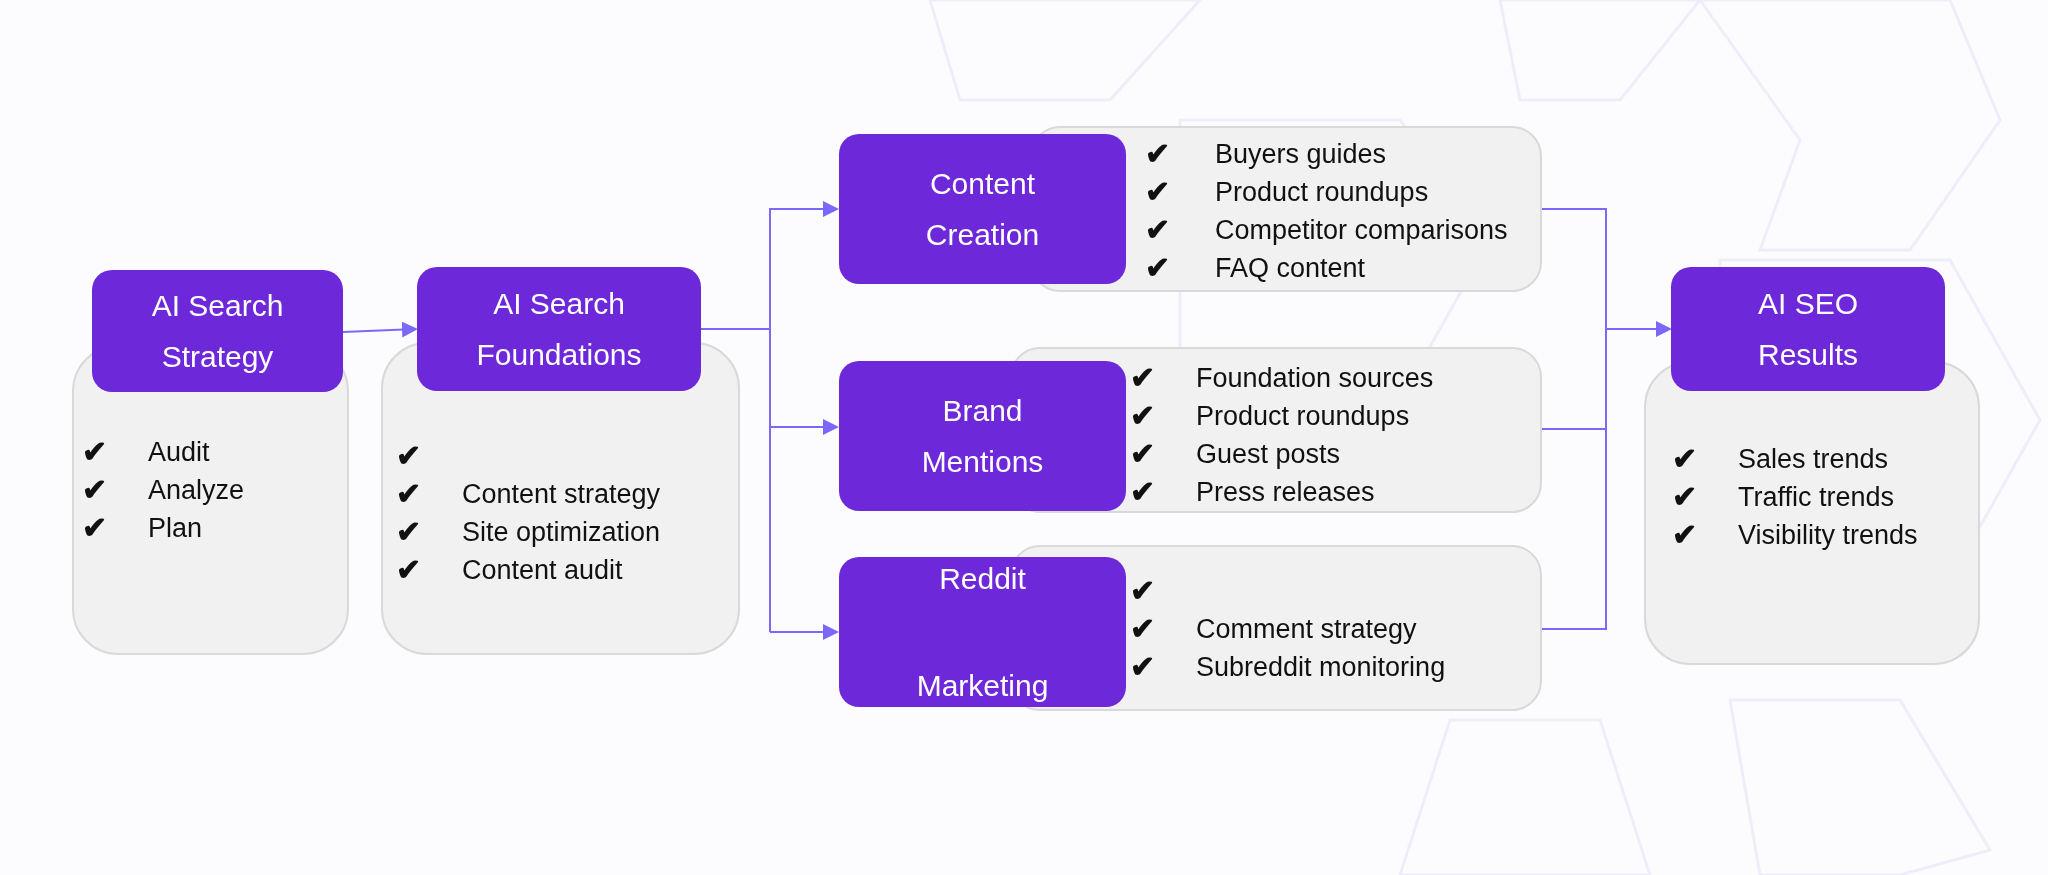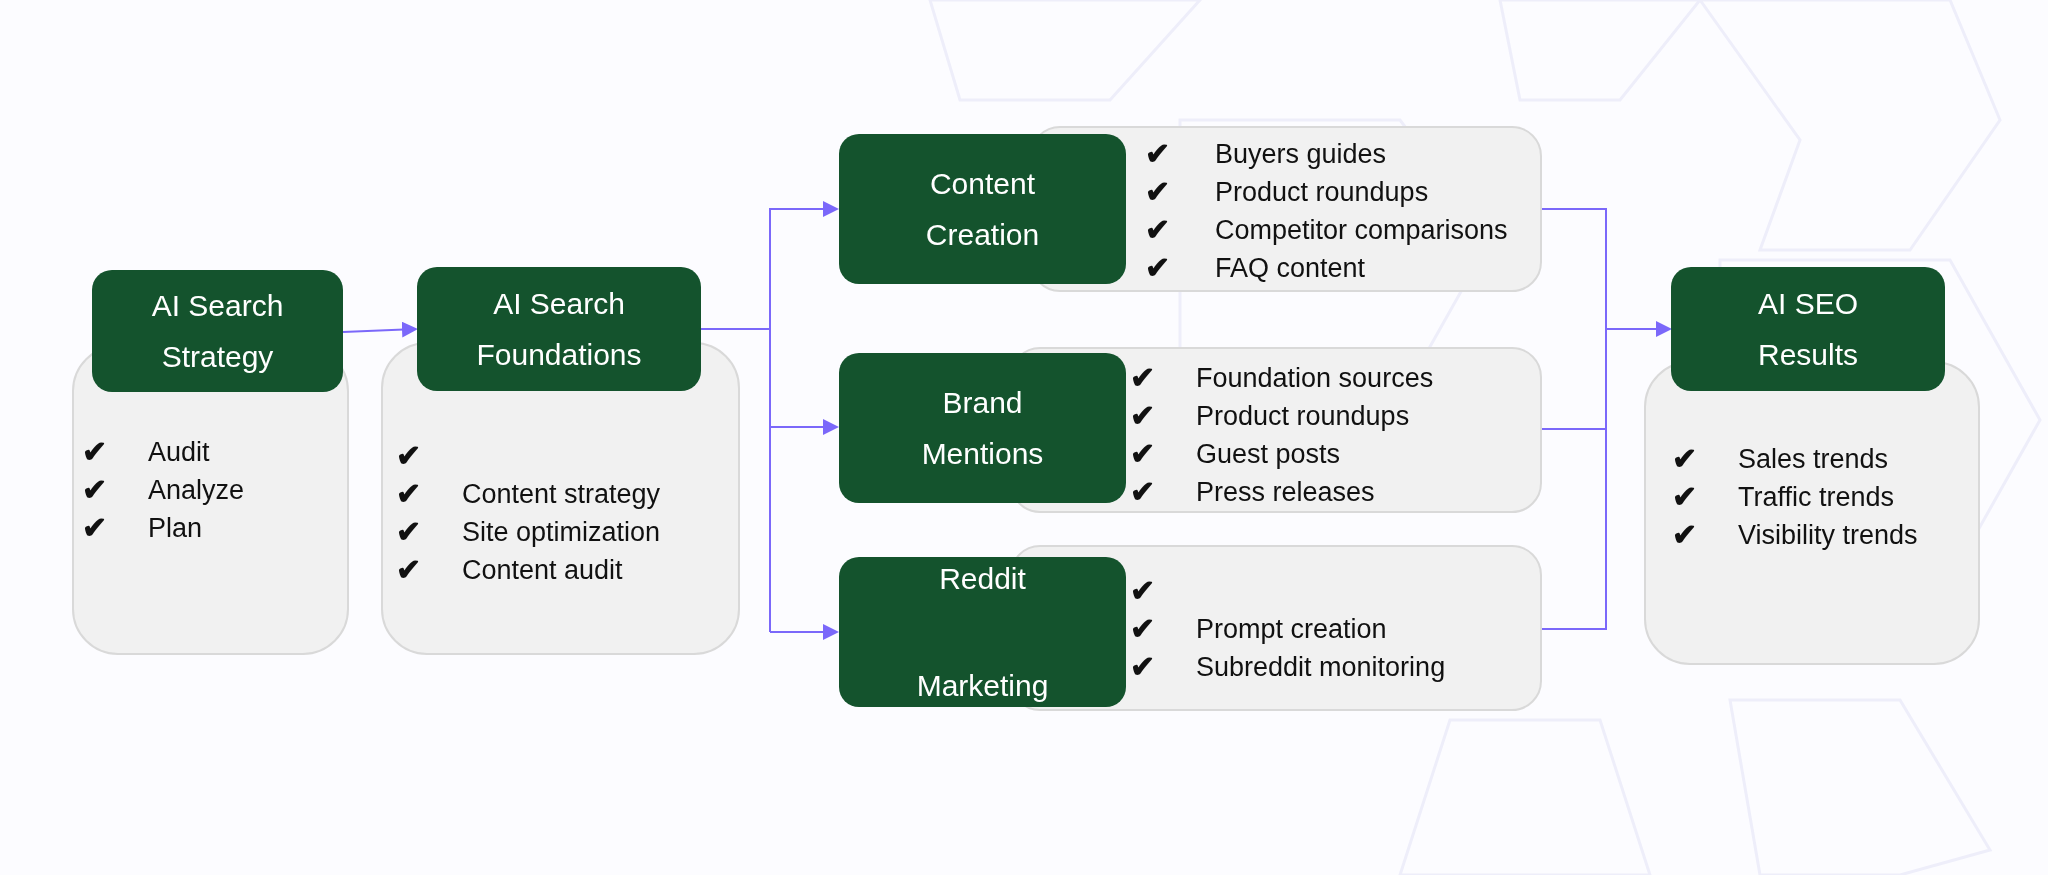--- a/index.html
+++ b/index.html
@@ -1,20 +1,20 @@
 <!DOCTYPE html>
 <html><head>
 <meta charset="utf-8">
 <style>
   html,body{margin:0;padding:0;}
   body{width:2048px;height:875px;background:#fcfcff;position:relative;overflow:hidden;
        font-family:"Liberation Sans",sans-serif;}
   svg.bg{position:absolute;left:0;top:0;}
   .gray{position:absolute;background:#f1f1f1;border:2px solid #d9d9d9;border-radius:46px;box-sizing:border-box;}
-  .purple{position:absolute;background:#14532d;border-radius:20px;color:#fff;display:flex;flex-direction:column;
+  .purple{position:absolute;background:#6d28d9;border-radius:20px;color:#fff;display:flex;flex-direction:column;
           align-items:center;justify-content:center;font-size:30px;line-height:43px;text-align:center;gap:8px;}
   .list{position:absolute;font-size:27px;line-height:38px;color:#111;}
   .item{display:flex;align-items:center;white-space:nowrap;}
   .chk{display:inline-block;width:66px;font-size:30px;font-weight:bold;}
   .list.wide .chk{width:70px;}
 </style>
 </head>
 <body>
 
 <svg class="bg" width="2048" height="875">
@@ -108,21 +108,21 @@
       <span class="chk">✔</span>
       <span>Competitor comparisons</span>
     </div>
   <div class="item">
       <span class="chk">✔</span>
       <span>FAQ content</span>
     </div>
 </div>
 
 <div class="gray" style="left:1010px;top:347px;width:532px;height:166px;border-radius:30px;"></div>
-<div class="purple" style="left:839px;top:353px;width:287px;height:150px;">
+<div class="purple" style="left:839px;top:361px;width:287px;height:150px;">
   <span>Brand</span>
   <span>Mentions</span>
 </div>
 <div class="list" style="left:1130px;top:359px;">
   <div class="item">
       <span class="chk">✔</span>
       <span>Foundation sources</span>
     </div>
   <div class="item">
       <span class="chk">✔</span>
@@ -142,21 +142,21 @@
 <div class="purple" style="left:839px;top:557px;width:287px;height:150px;justify-content:space-between;">
   <span>Reddit</span>
   <span>Marketing</span>
 </div>
 <div class="list" style="left:1130px;top:572px;">
   <div class="item">
       <span class="chk">✔</span>
     </div>
   <div class="item">
       <span class="chk">✔</span>
-      <span>Prompt creation</span>
+      <span>Comment strategy</span>
     </div>
   <div class="item">
       <span class="chk">✔</span>
       <span>Subreddit monitoring</span>
     </div>
 </div>
 
 <div class="gray" style="left:1644px;top:361px;width:336px;height:304px;"></div>
 <div class="purple" style="left:1671px;top:267px;width:274px;height:124px;">
   <span>AI SEO</span>

